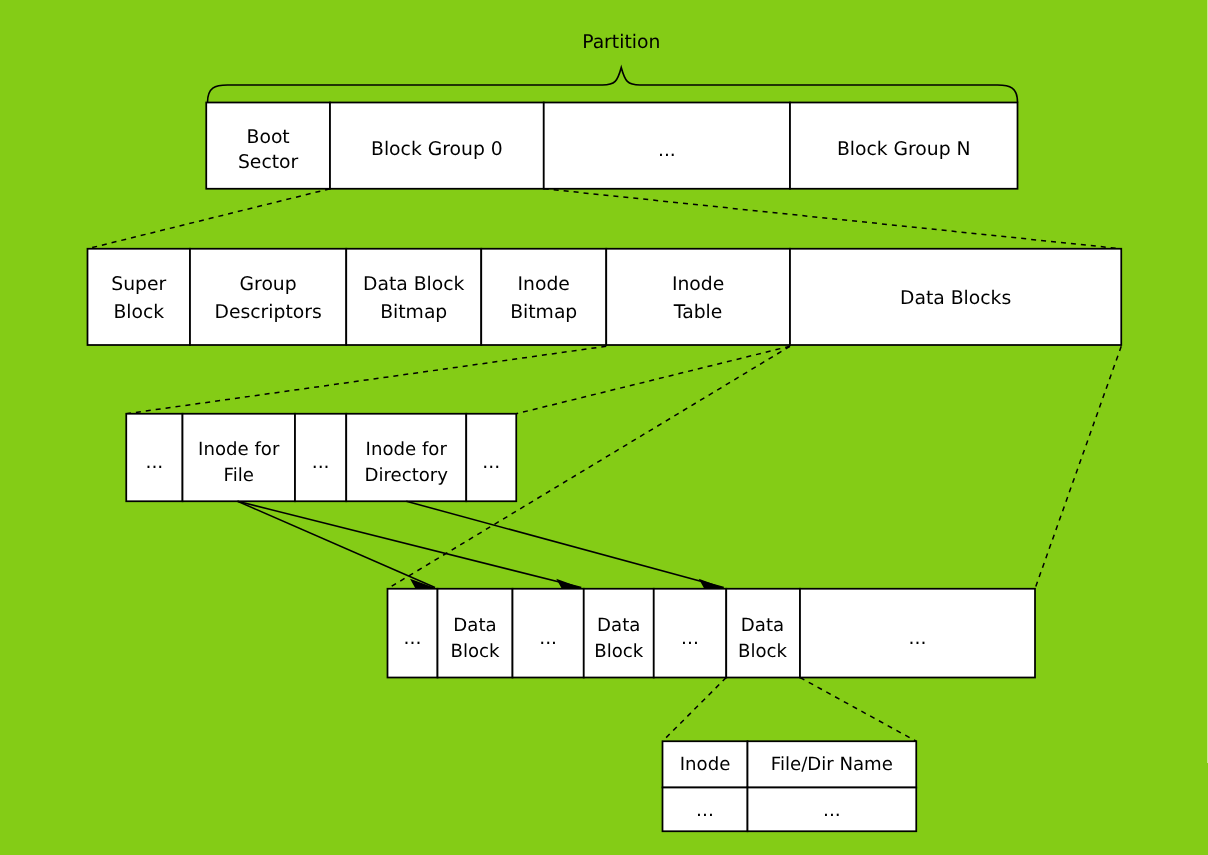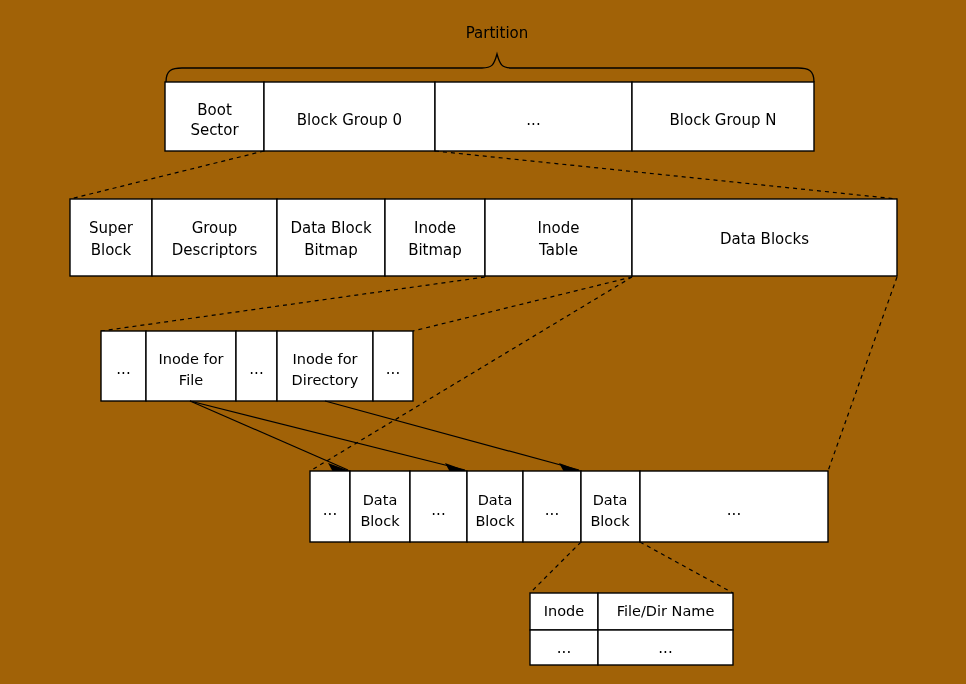--- a/index.html
+++ b/index.html
@@ -10,21 +10,21 @@
   body {
     width: 966px;
     height: 684px;
     overflow: hidden;
     font-family: "DejaVu Sans", "Liberation Sans", sans-serif;
   }
   #diagram-root {
     position: relative;
     width: 966px;
     height: 684px;
-    background: #a16207;
+    background: #84cc16;
   }
   svg#fs-diagram {
     display: block;
     width: 966px;
     height: 684px;
   }
   .box-rect {
     fill: #ffffff;
     stroke: #000000;
     stroke-width: 1.4;

